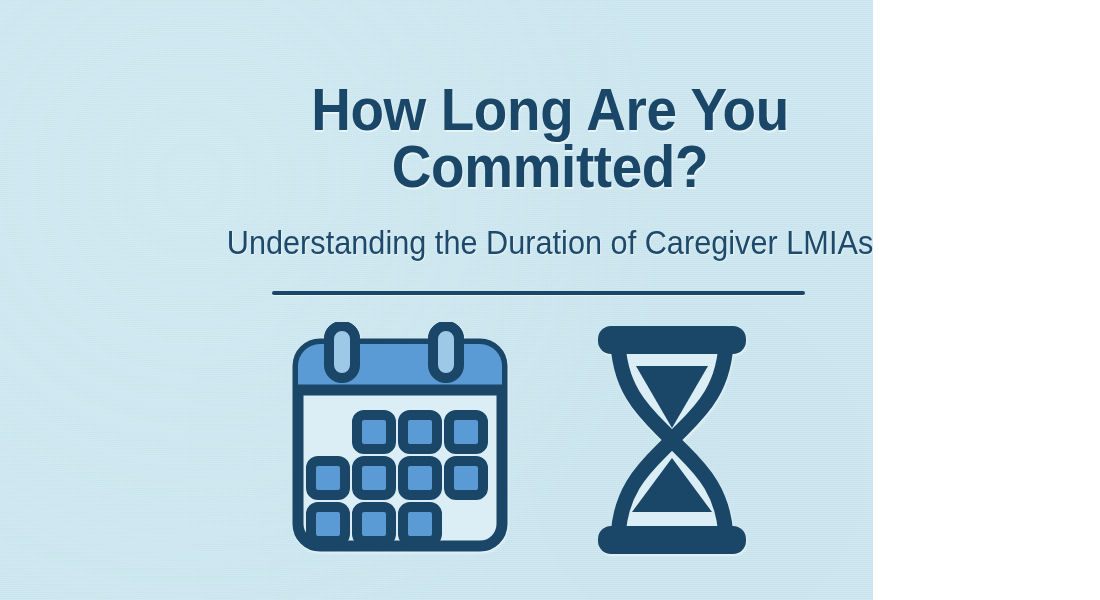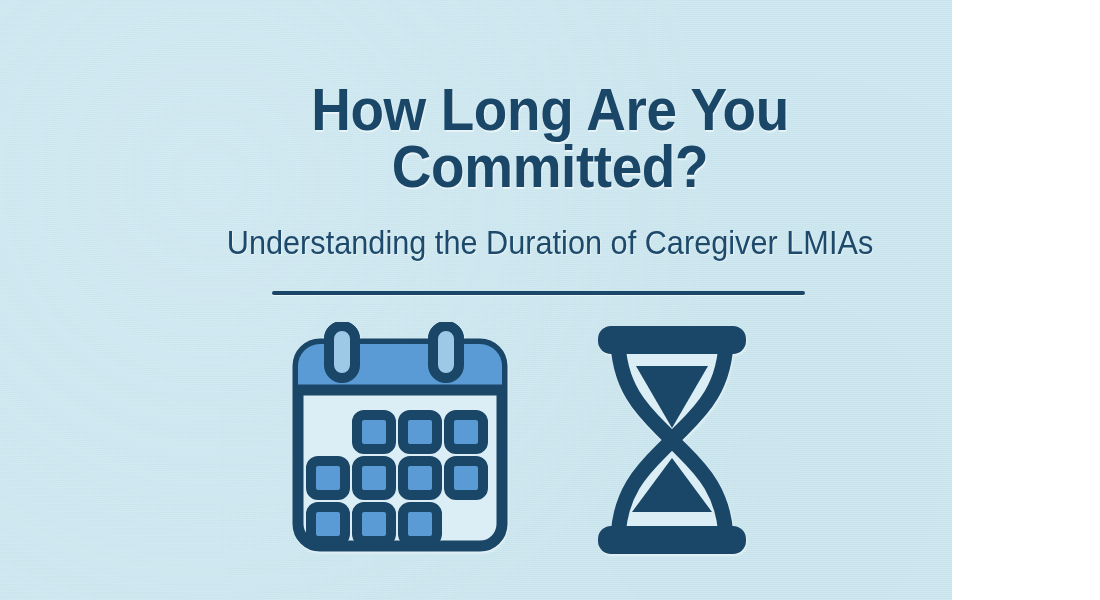--- a/index.html
+++ b/index.html
@@ -8,21 +8,21 @@
   }
   body {
     width: 1100px;
     height: 600px;
     overflow: hidden;
     font-family: "Liberation Sans", sans-serif;
   }
 
   #poster {
     position: relative;
-    width: 952px;
+    width: 873px;
     height: 600px;
     background: #cde8f1;
     overflow: hidden;
   }
 
   
   #noise-overlay {
     position: absolute;
     inset: 0;
     pointer-events: none;

